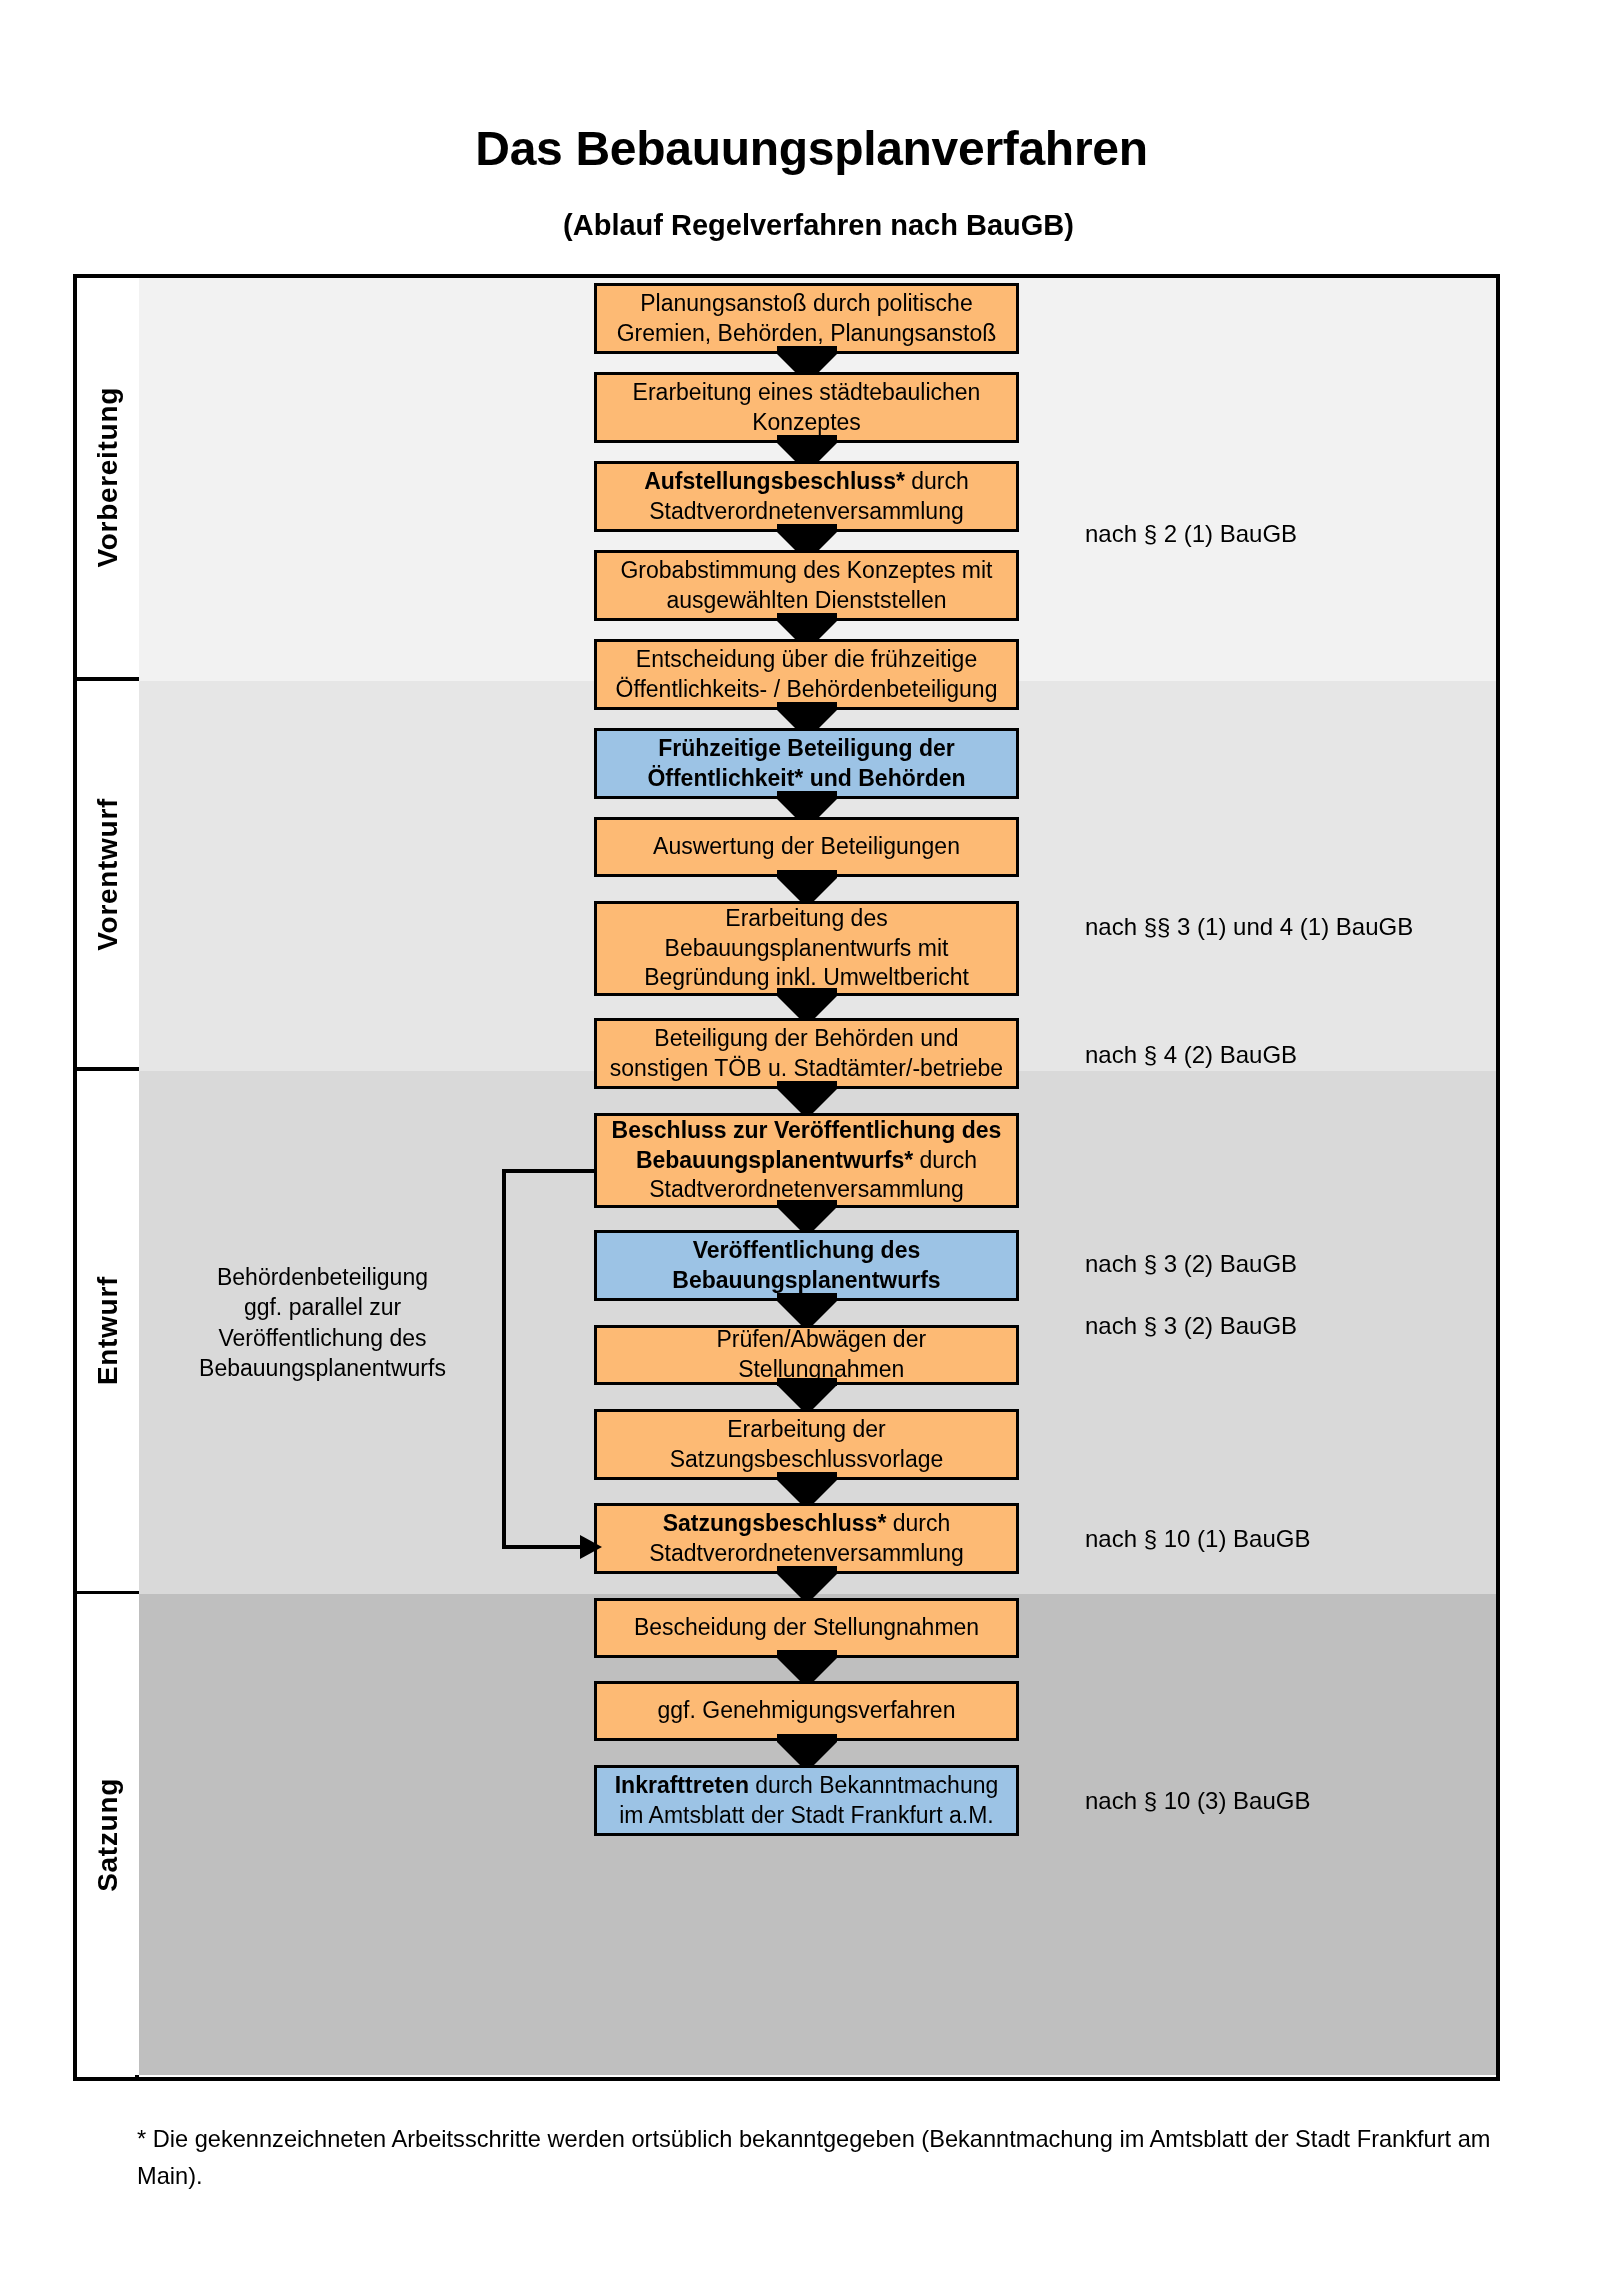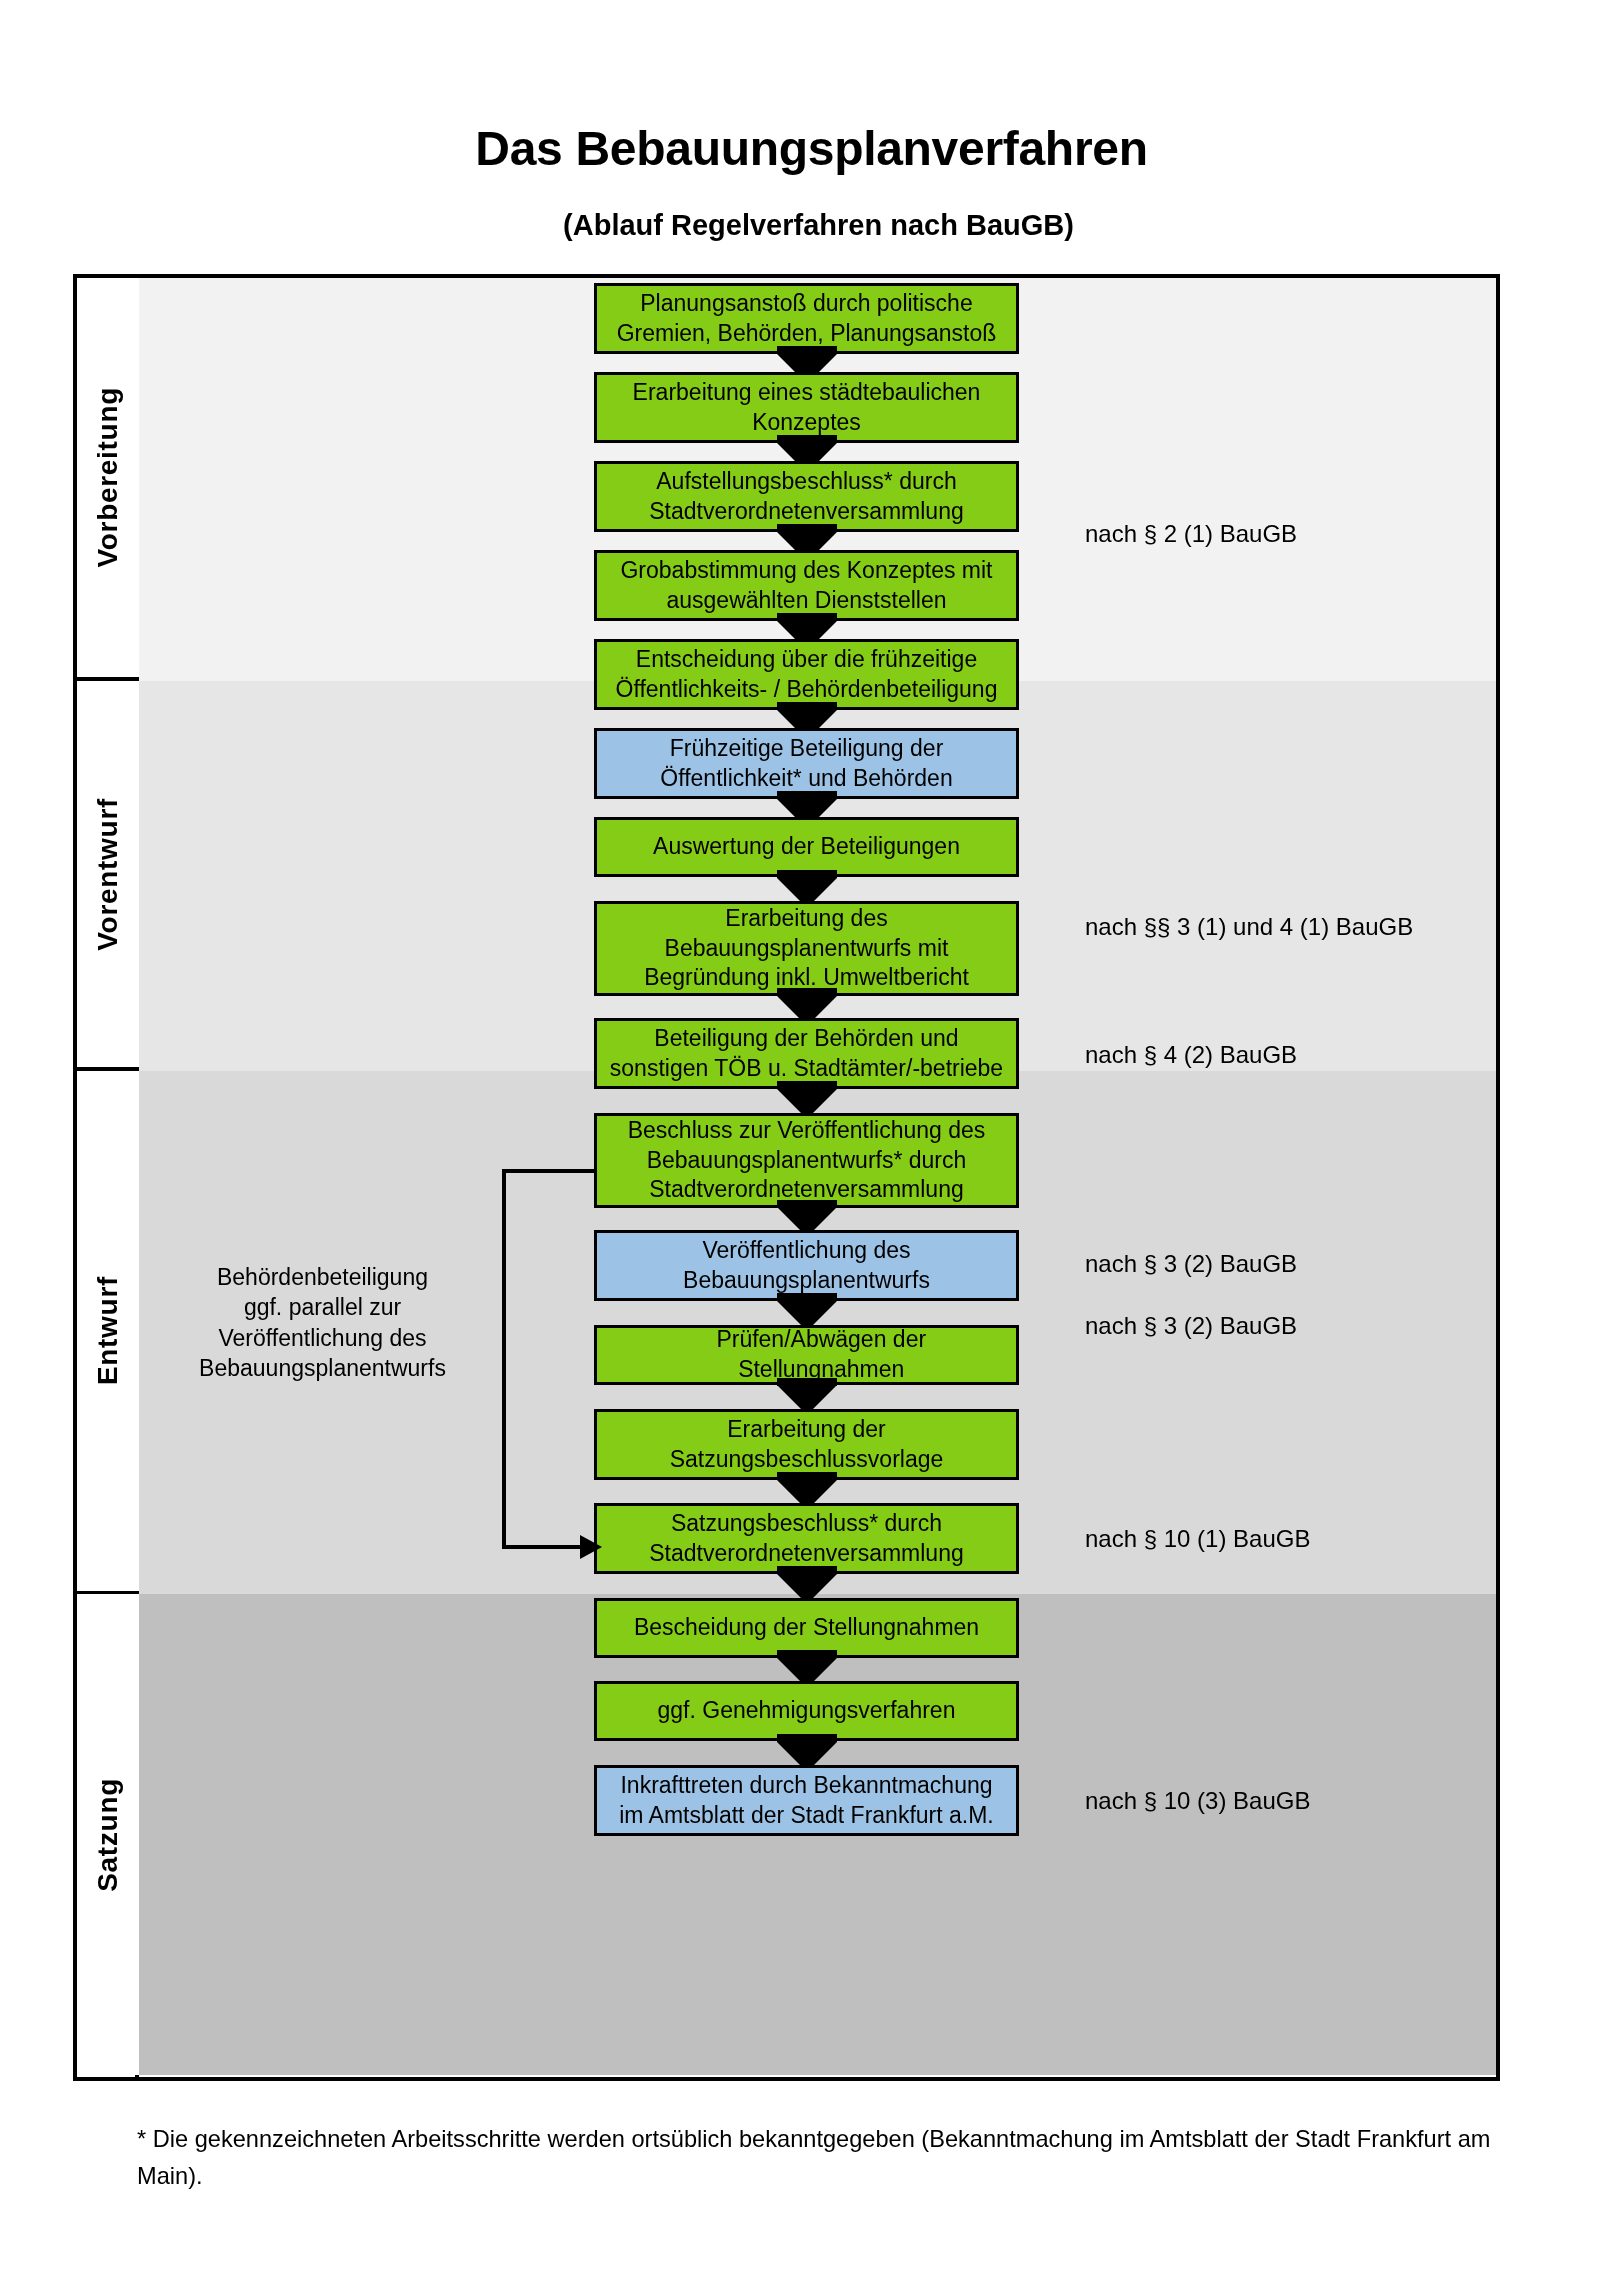--- a/index.html
+++ b/index.html
@@ -50,28 +50,28 @@
   }
 
   
   .band{position:absolute;left:62px;right:0;}
 
   
   .fbox{
     position:absolute;
     box-sizing:border-box;
     border:3.9px solid #000;
-    background:#84cc16;
+    background:#fdba74;
     display:flex;align-items:center;justify-content:center;
     text-align:center;
     font-size:23px;line-height:1.30;
     padding:2.6px 6.5px;
   }
   .fbox.blue{background:#9CC3E5;}
-  .fbox .b{font-weight:normal;margin-top:48px;}
+  .fbox .b{font-weight:bold;margin-top:48px;}
 
   
   .arrow{
     position:absolute;
     width:0;height:0;
     border-left:30px solid transparent;
     border-right:30px solid transparent;
     border-top:30px solid #000;
   }
   

